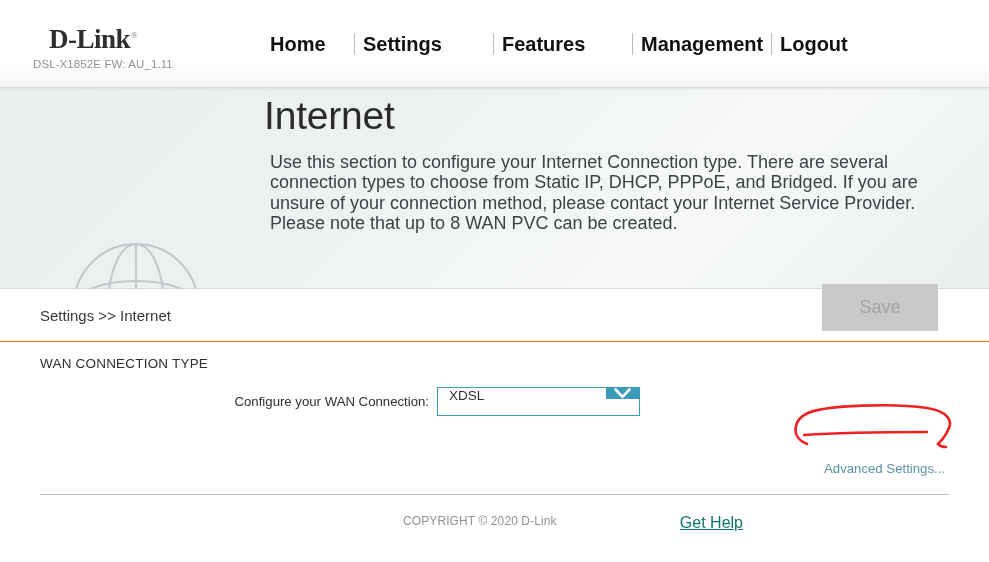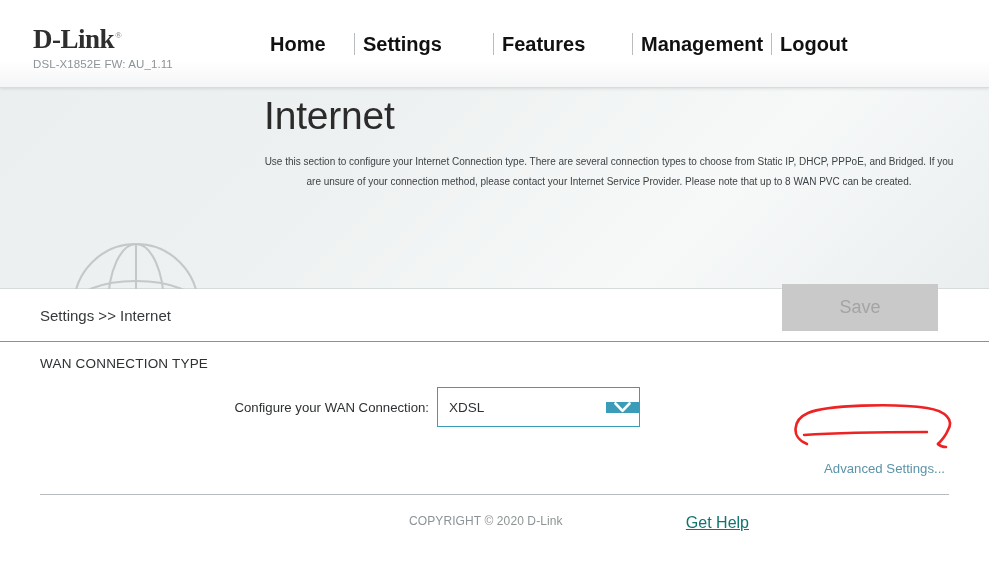--- a/index.html
+++ b/index.html
@@ -24,20 +24,21 @@
   .brand { position: absolute; left: 33px; top: 26px; }
   .brand-logo {
     font-family: "Liberation Serif", serif;
     font-weight: bold;
     font-size: 27px;
     color: #2e2e2e;
     letter-spacing: -0.5px;
     line-height: 1;
     position: relative;
     display: inline-block;
+    margin-left: 16px;
   }
   .brand-logo .reg {
     font-size: 9px;
     vertical-align: super;
     font-weight: normal;
     color: #777;
     margin-left: 1px;
   }
   .brand-model {
     margin-top: 5px;
@@ -88,26 +89,25 @@
   .hero-title {
     font-size: 39px;
     font-weight: normal;
     color: #2b2b2b;
     margin: 0;
     padding-top: 6px;
     letter-spacing: -0.2px;
     line-height: 1.15;
   }
   .hero-desc {
-    margin: 13px 0 0 0;
-    font-size: 10px;
+    margin: 13px 0 0 6px;
+    font-size: 18px;
     color: #3d4245;
     line-height: 20.5px;
     max-width: 690px;
-    text-align: center;
   }
 
   
   .actionbar {
     position: relative;
     height: 53px;
     background: #ffffff;
     border-bottom: 1px solid #f97316;
   }
   .breadcrumb {
@@ -117,21 +117,21 @@
     display: flex; align-items: center;
     font-size: 15px;
     color: #36393b;
   }
   .btns {
     position: absolute;
     right: 51px; top: -5px;
     display: flex;
   }
   .btn {
-    width: 156px;
+    width: 116px;
     height: 47px;
     display: flex;
     align-items: center;
     justify-content: center;
     font-size: 18px;
     cursor: pointer;
     border: none;
     font-family: "Liberation Sans", sans-serif;
   }
   .btn-save { background: #c9c9c9; color: #a4a4a4; cursor: default; }
@@ -156,25 +156,25 @@
     justify-content: flex-end;
   }
   .field-label {
     font-size: 13.2px;
     color: #2d3133;
     margin-right: 8px;
     white-space: nowrap;
   }
   .select-wrap {
     width: 203px;
-    height: 40px;
+    height: 29px;
     border: 1px solid #3a9cb8;
     background: #fff;
     display: flex;
-    align-items: center;
+    align-items: flex-start;
     cursor: pointer;
   }
   .select-value {
     flex: 1;
     display: flex;
     align-items: center;
     padding-left: 11px;
     font-size: 13.5px;
     color: #2d3133;
   }
@@ -206,21 +206,21 @@
     position: absolute;
     left: 786px; top: 402px;
     width: 175px; height: 48px;
     pointer-events: none;
     z-index: 20;
   }
 
   
   .footer {
     position: absolute;
-    left: 6px; bottom: 0;
+    left: 0; bottom: 0;
     width: 814px;
     height: 62px;
   }
   .copyright {
     position: absolute;
     left: 403px; top: 14px;
     font-size: 12px;
     color: #8d9396;
     letter-spacing: 0.1px;
   }

